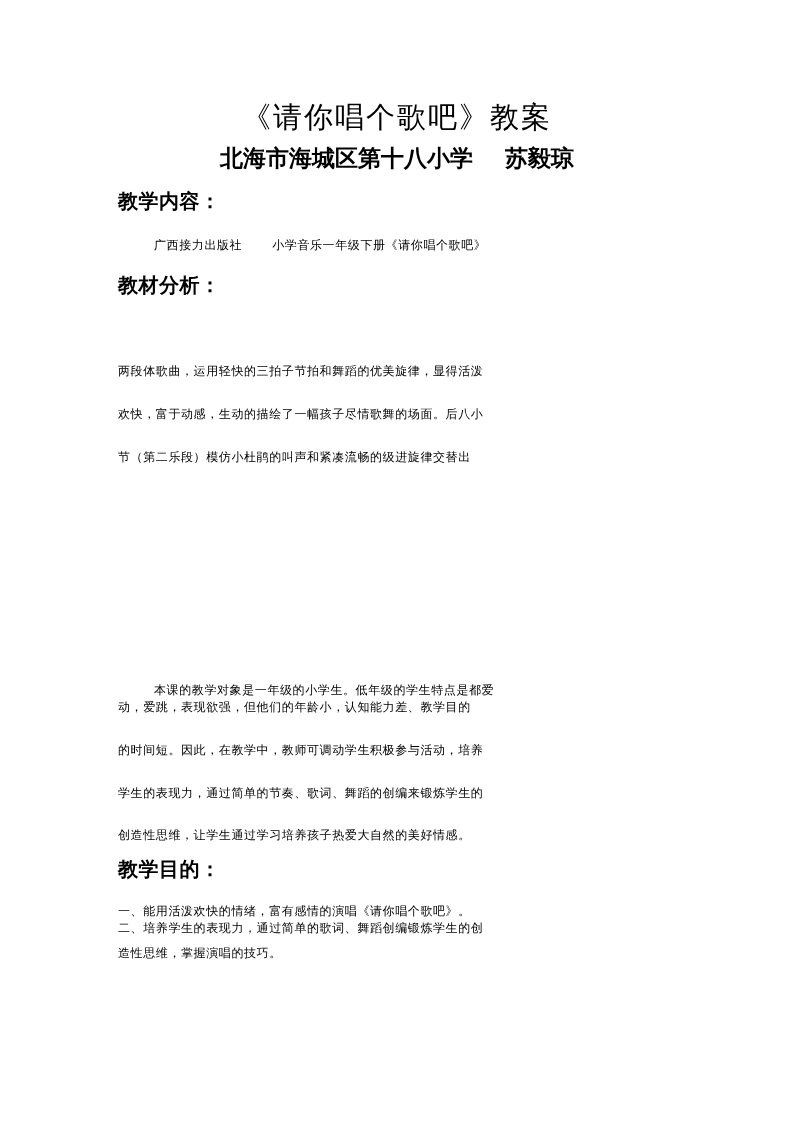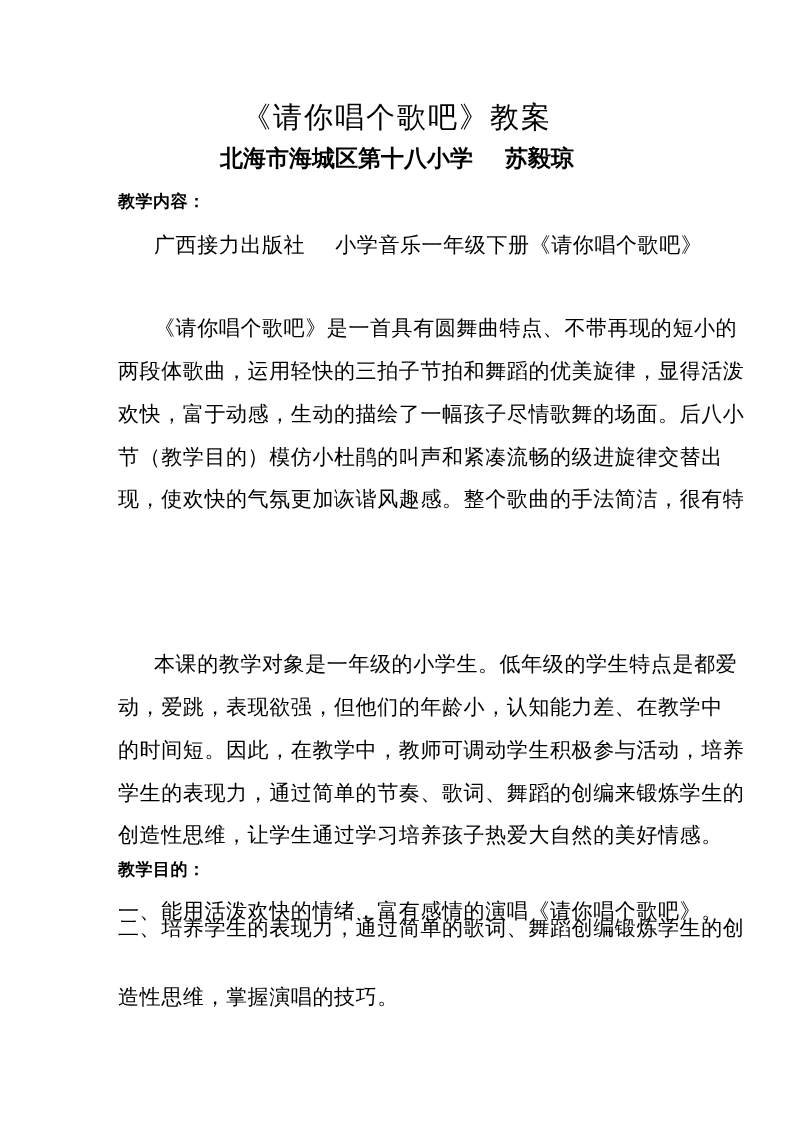--- a/index.html
+++ b/index.html
@@ -4,52 +4,51 @@
 <style>
   html, body { margin: 0; padding: 0; background: #ffffff; }
   body { width: 794px; height: 1123px; position: relative; overflow: hidden;
          font-family: "DejaVu Sans", sans-serif; color: #000; }
   .page { position: absolute; left: 0; top: 0; width: 794px; height: 956px; background: #fff; }
   .title { position: absolute; left: 0; width: 794px; top: 97px; text-align: center;
            font-family: "DejaVu Serif", serif; font-size: 29px; line-height: 40px; letter-spacing: 2px; }
   .subtitle { position: absolute; left: 0; width: 794px; top: 145px; text-align: center;
               font-family: "DejaVu Sans", sans-serif; font-weight: bold; font-size: 23px; line-height: 26px; }
   .subtitle .gap { display: inline-block; width: 32px; }
-  .line { position: absolute; left: 118px; width: 560px; font-size: 21px; line-height: 26px;
+  .line { position: absolute; left: 118px; width: 560px; font-size: 12px; line-height: 26px;
           white-space: nowrap; letter-spacing: 0.6px; }
-  .heading { font-weight: bold; font-size: 17px; letter-spacing: 0.5px; }
+  .heading { font-weight: bold; font-size: 20px; letter-spacing: 0.5px; }
   .indent { padding-left: 36px; }
   .gap2 { display: inline-block; width: 30px; }
 </style>
 </head>
 <body>
 
 <div class="page">
 
   <div class="title">《请你唱个歌吧》教案</div>
 
   <div class="subtitle">
     <span>北海市海城区第十八小学</span><span class="gap"></span><span>苏毅琼</span>
   </div>
 
   <div class="line heading" style="top:188px">教学内容：</div>
   <div class="line indent" style="top:232px">
     <span>广西接力出版社</span><span class="gap2"></span><span>小学音乐一年级下册《请你唱个歌吧》</span>
   </div>
 
-  <div class="line indent" style="top:315px">《请你唱个歌吧》是一首具有圆舞曲特点、不带再现的短小的</div>
+  <div class="line heading" style="top:272px">教材分析：</div>
   <div class="line" style="top:401px">欢快，富于动感，生动的描绘了一幅孩子尽情歌舞的场面。后八小</div>
   <div class="line" style="top:358px">两段体歌曲，运用轻快的三拍子节拍和舞蹈的优美旋律，显得活泼</div>
-  <div class="line" style="top:444px">节（教学目的）模仿小杜鹃的叫声和紧凑流畅的级进旋律交替出</div>
-  <div class="line" style="top:486px">现，使欢快的气氛更加诙谐风趣感。整个歌曲的手法简洁，很有特</div>
+  <div class="line" style="top:444px">节（第二乐段）模仿小杜鹃的叫声和紧凑流畅的级进旋律交替出</div>
 
-  <div class="line indent" style="top:651px">本课的教学对象是一年级的小学生。低年级的学生特点是都爱</div>
-  <div class="line" style="top:694px">动，爱跳，表现欲强，但他们的年龄小，认知能力差、在教学中</div>
+  <div class="line indent" style="top:677px">本课的教学对象是一年级的小学生。低年级的学生特点是都爱</div>
+  <div class="line" style="top:694px">动，爱跳，表现欲强，但他们的年龄小，认知能力差、教学目的</div>
   <div class="line" style="top:780px">学生的表现力，通过简单的节奏、歌词、舞蹈的创编来锻炼学生的</div>
   <div class="line" style="top:737px">的时间短。因此，在教学中，教师可调动学生积极参与活动，培养</div>
   <div class="line" style="top:822px">创造性思维，让学生通过学习培养孩子热爱大自然的美好情感。</div>
 
   <div class="line heading" style="top:856px">教学目的：</div>
   <div class="line" style="top:898px">一、能用活泼欢快的情绪，富有感情的演唱《请你唱个歌吧》。</div>
   <div class="line" style="top:915px">二、培养学生的表现力，通过简单的歌词、舞蹈创编锻炼学生的创</div>
-  <div class="line" style="top:984px">造性思维，掌握演唱的技巧。</div>
+  <div class="line" style="top:940px">造性思维，掌握演唱的技巧。</div>
 
 </div>
 
 </body></html>

